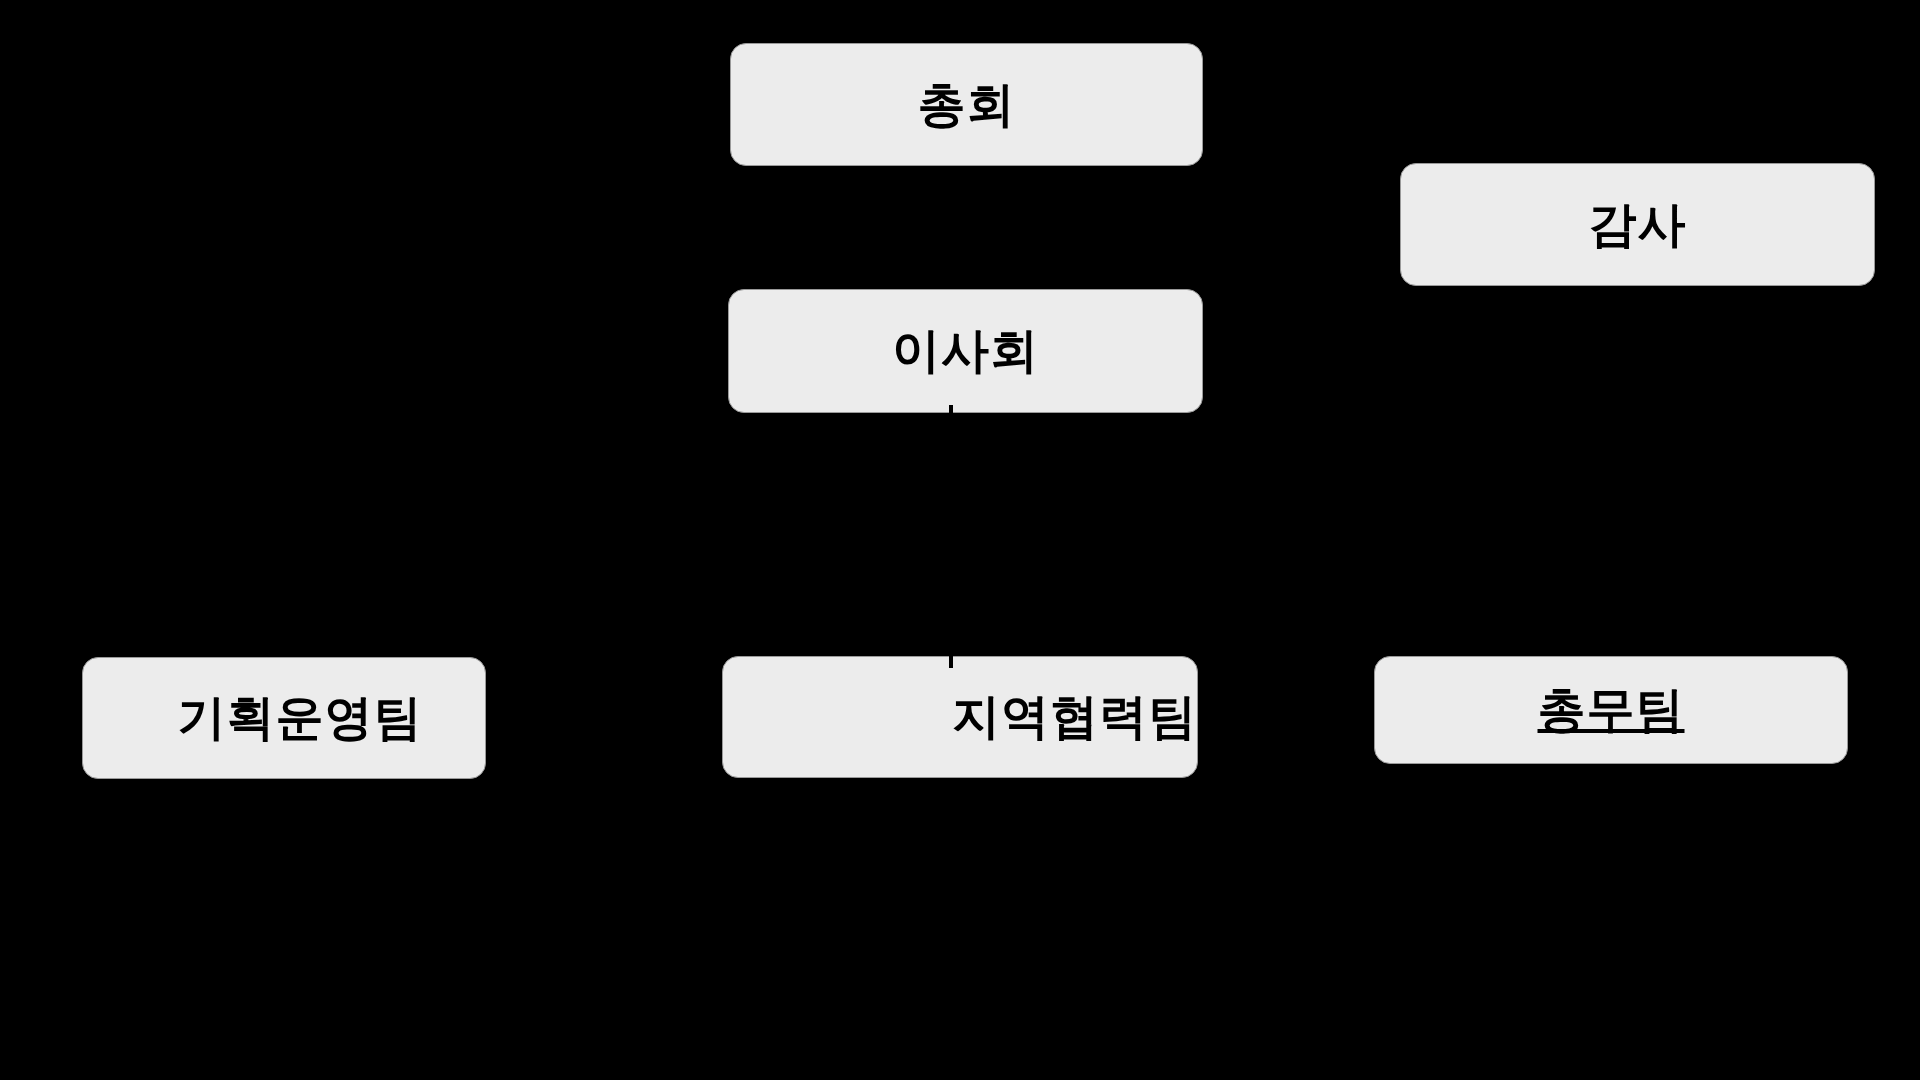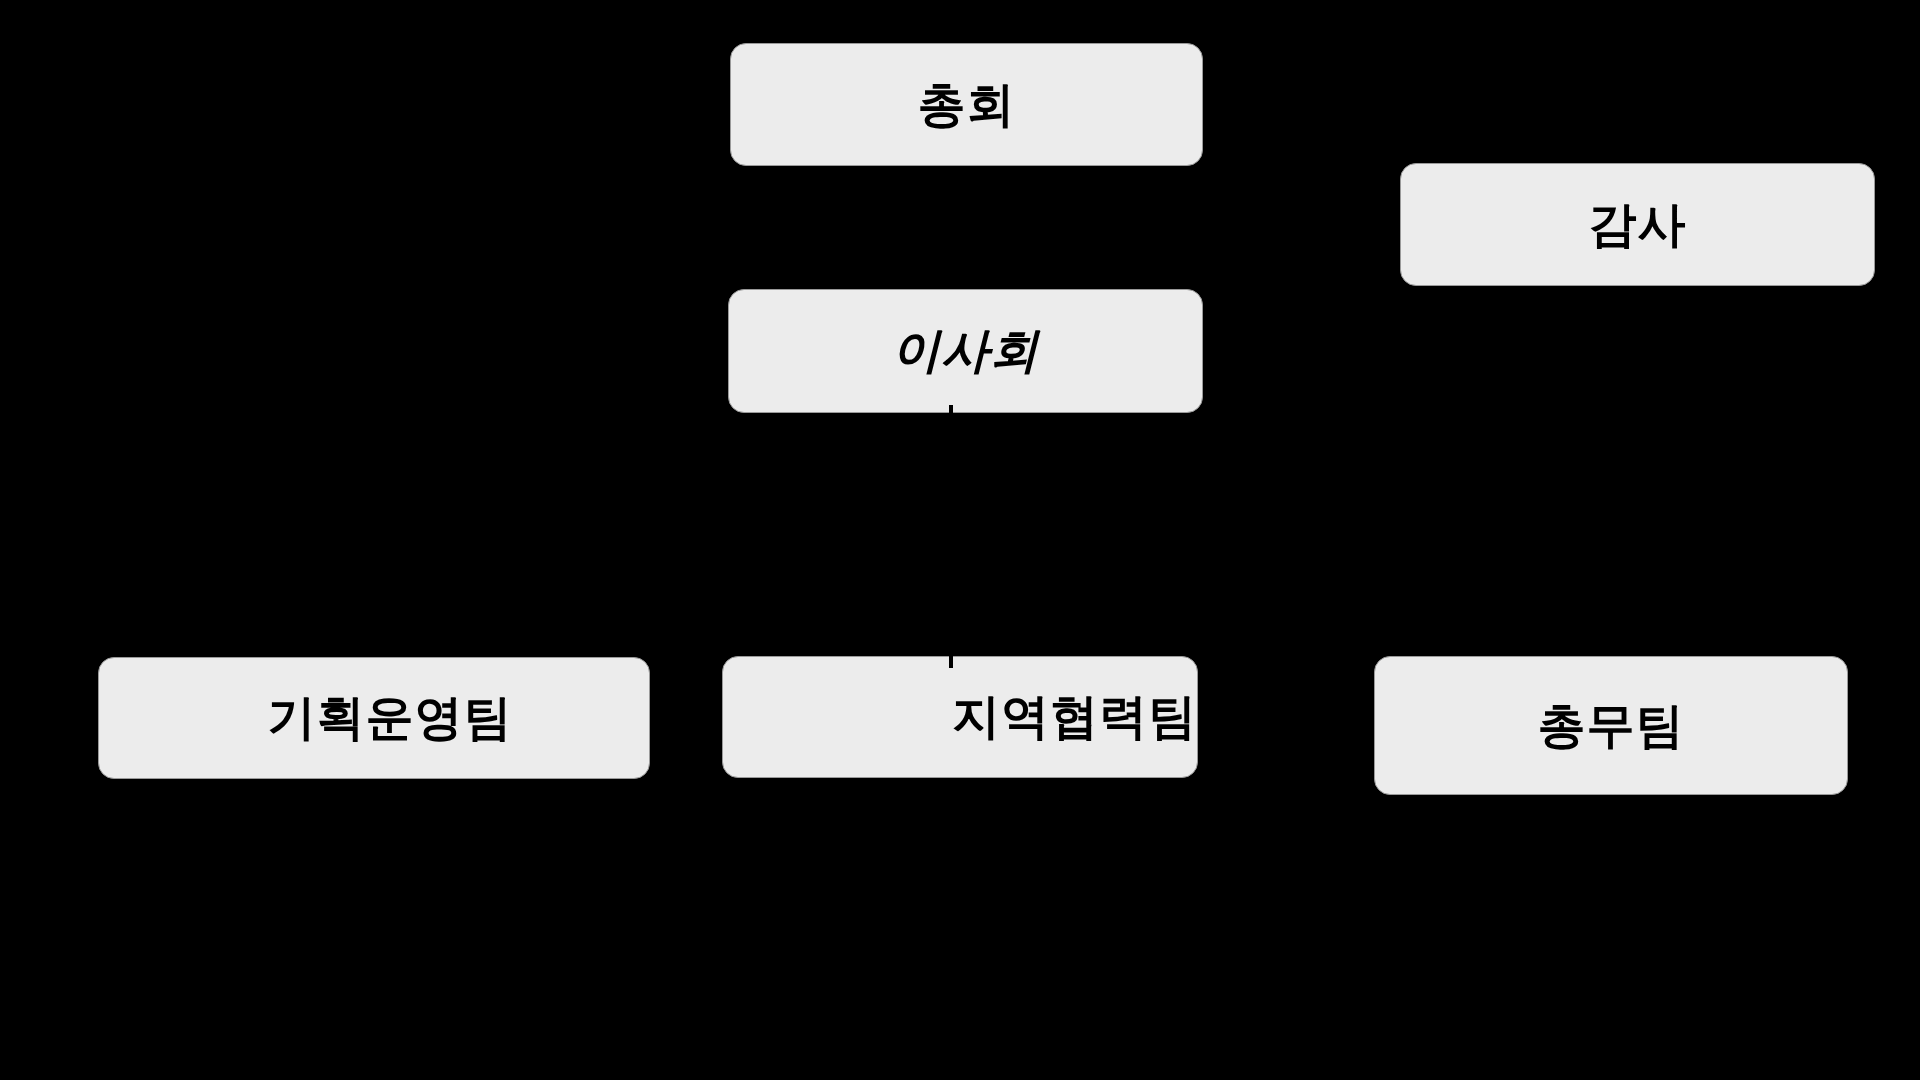--- a/index.html
+++ b/index.html
@@ -30,24 +30,24 @@
     color: #000000;
     font-size: 48px;
     font-weight: 700;
     letter-spacing: 1px;
     white-space: nowrap;
     line-height: 1;
   }
   
   .n-general-assembly   { left: 730px;  top: 43px;  width: 473px; height: 123px; }
   .n-auditor            { left: 1400px; top: 163px; width: 475px; height: 123px; }
-  .n-board              { left: 728px;  top: 289px; width: 475px; height: 124px; font-style: italic; }
-  .n-planning-ops       { left: 98px;   top: 657px; width: 552px; height: 122px; padding-left: 32px; }
+  .n-board              { left: 728px;  top: 289px; width: 475px; height: 124px; }
+  .n-planning-ops       { left: 82px;   top: 657px; width: 404px; height: 122px; padding-left: 32px; }
   .n-regional-coop      { left: 722px;  top: 656px; width: 476px; height: 122px; justify-content: flex-end; }
-  .n-general-affairs    { left: 1374px; top: 656px; width: 474px; height: 139px; }
+  .n-general-affairs    { left: 1374px; top: 656px; width: 474px; height: 108px; text-decoration: underline; }
   
   .connector-vertical {
     position: absolute;
     left: 949px;
     top: 405px;
     width: 4px;
     height: 263px;
     background: #000000;
     z-index: 3;
   }

